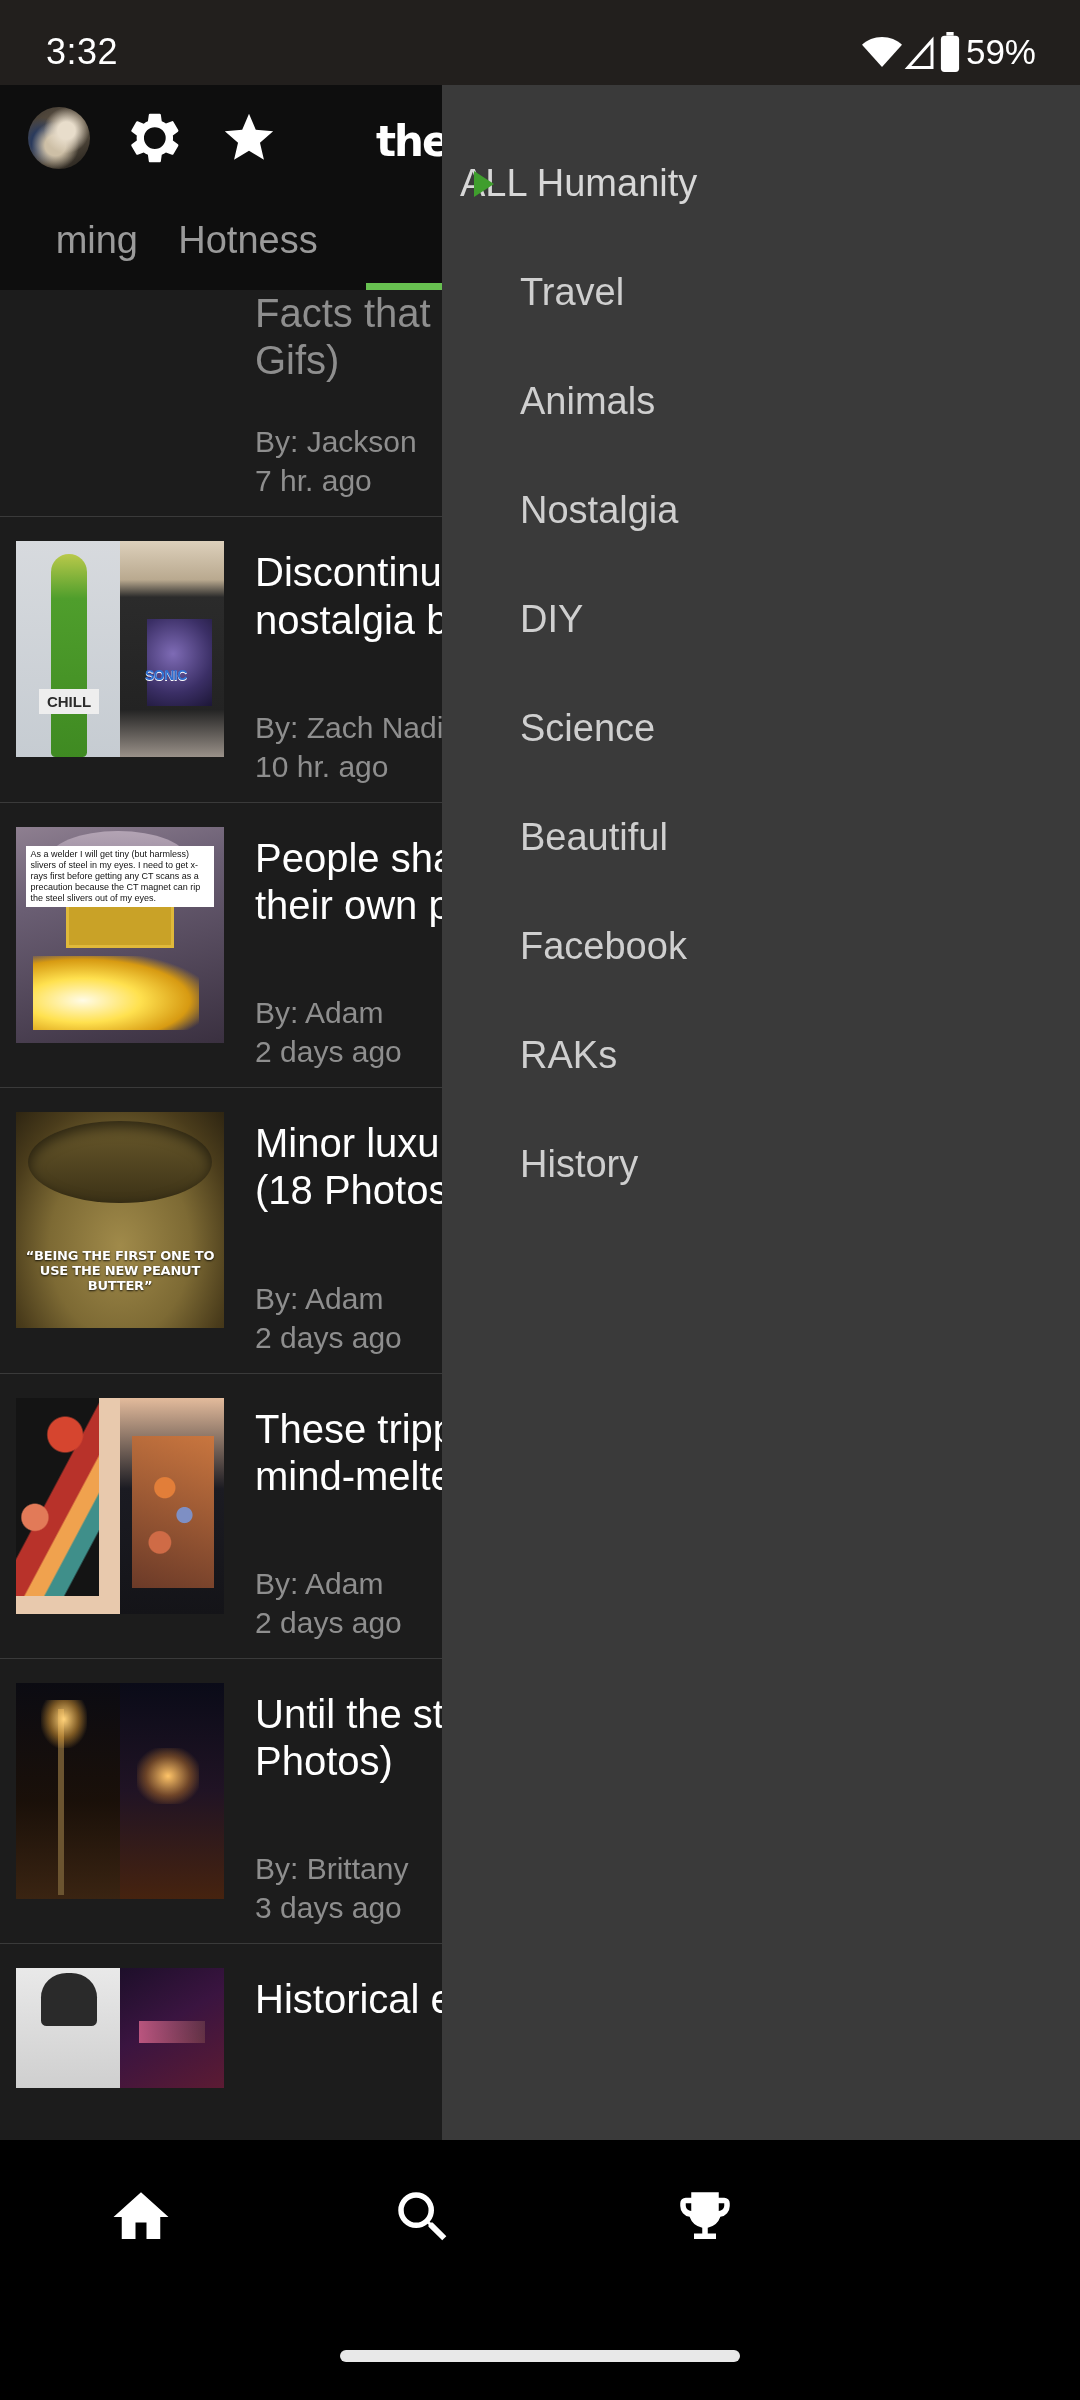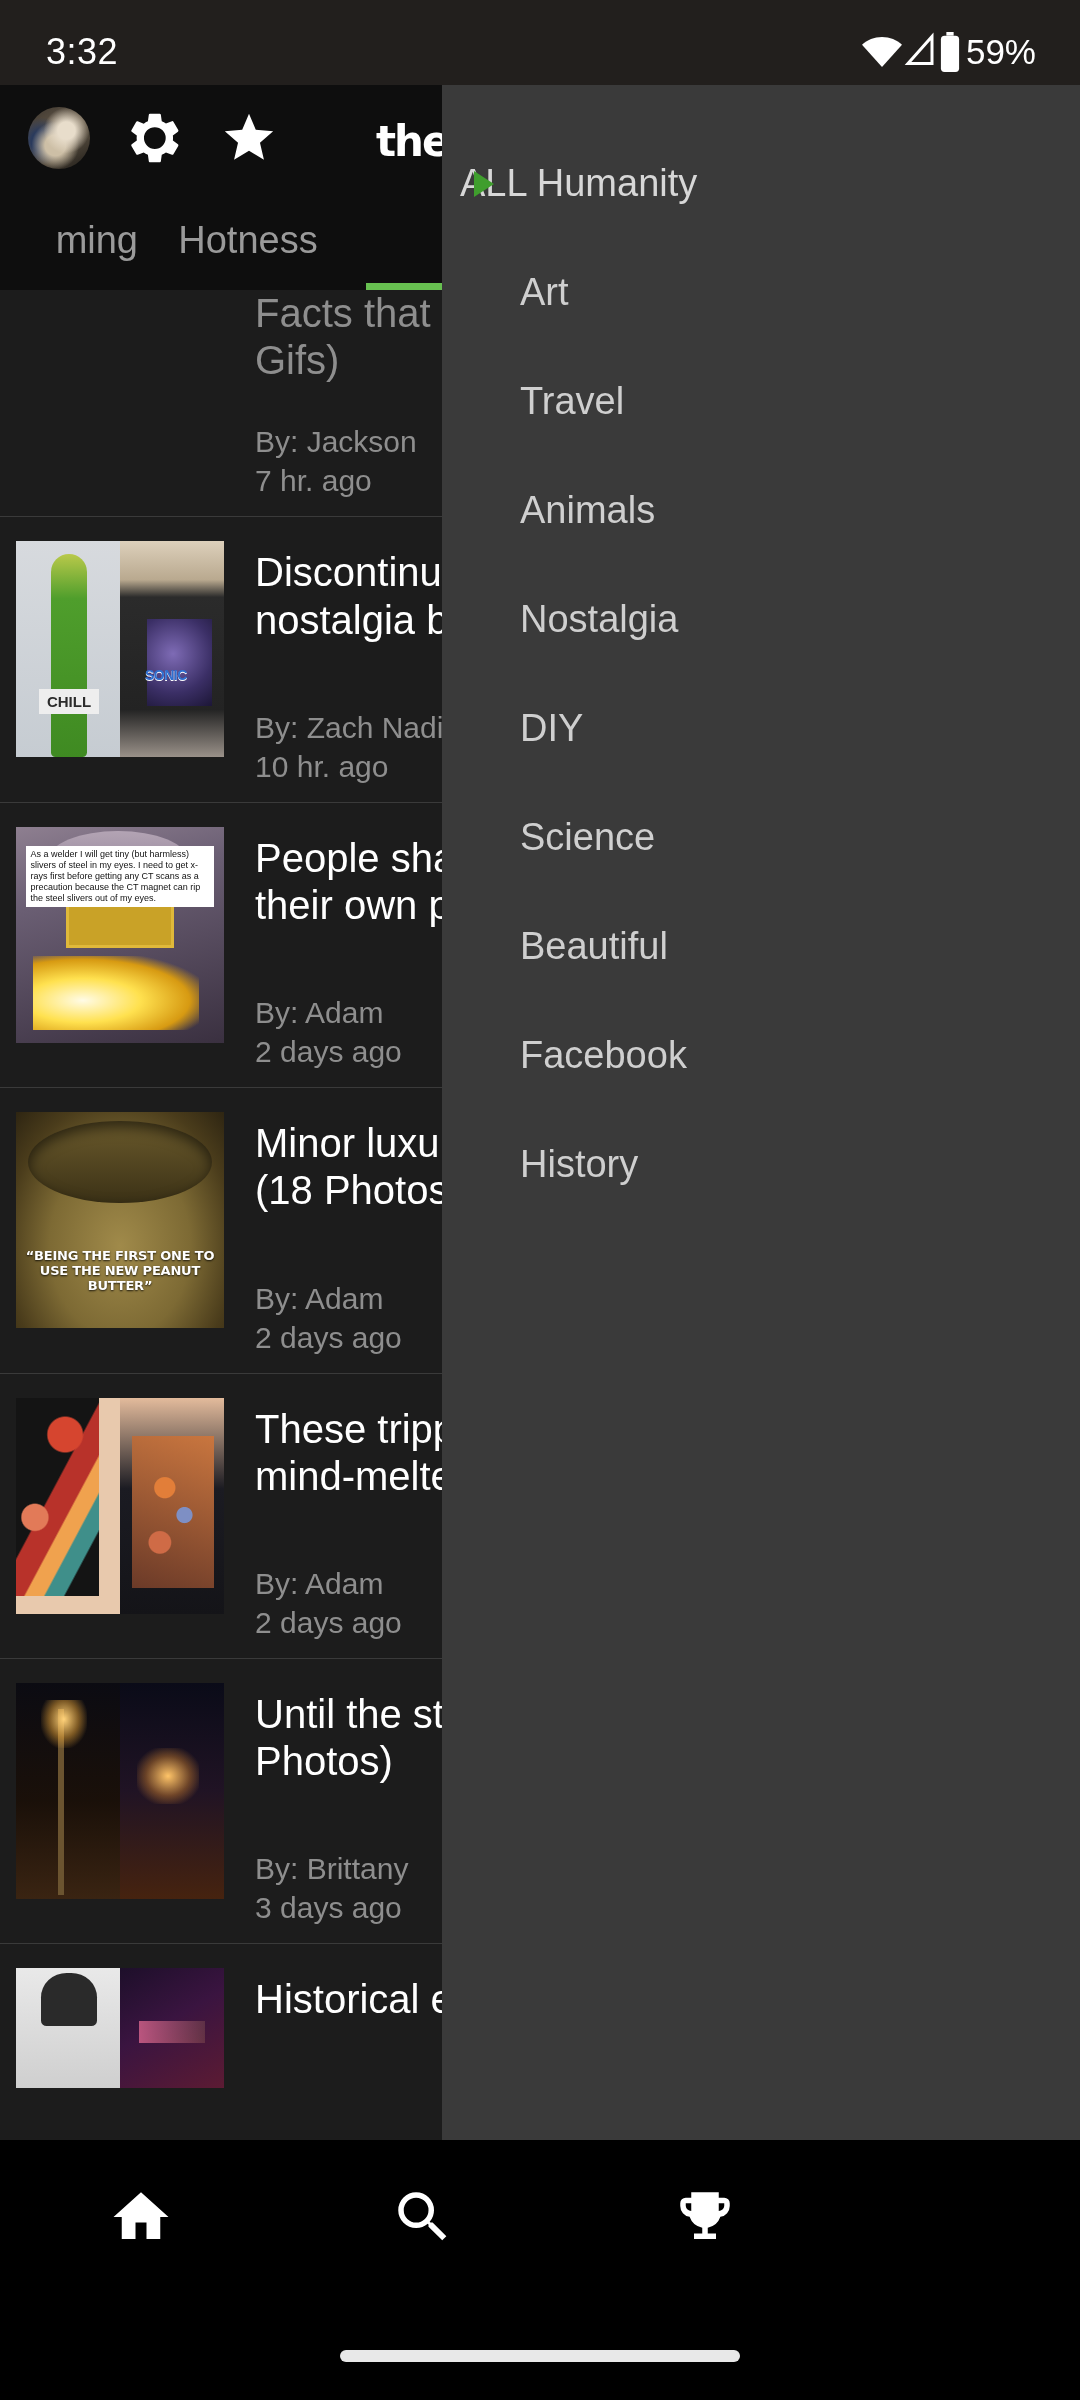--- a/index.html
+++ b/index.html
@@ -12,21 +12,21 @@
   #screen { position:relative; width:1080px; height:2400px; background:#161616; overflow:hidden; }
 
   
   #status-bar {
     position:absolute; top:0; left:0; width:1080px; height:103px;
     background:#221f1d; color:#fff;
     display:flex; align-items:center; justify-content:space-between;
     padding:0 44px 0 46px;
   }
   #status-time { font-size:36px; letter-spacing:.5px; }
-  #status-icons { display:flex; align-items:flex-start; }
+  #status-icons { display:flex; align-items:flex-end; }
   #status-icons svg { display:block; }
   #battery-pct { font-size:35px; margin-left:4px; }
 
   
   #app-bar {
     position:absolute; top:85px; left:0; width:1080px; height:105px;
     background:#0e0e0e;
     display:flex; align-items:center; padding-left:28px; gap:36px;
   }
   #avatar {
@@ -351,42 +351,42 @@
     </div>
 
   </div>
 
   <div id="drawer">
     <div class="drawer-item selected" style="margin-top:44px;padding-left:18px;">
       <span class="drawer-caret"></span>
       <span class="d-label">ALL Humanity</span>
     </div>
     <div class="drawer-item">
-      <span class="d-label">Art</span>
-    </div>
-    <div class="drawer-item">
       <span class="d-label">Travel</span>
     </div>
     <div class="drawer-item">
       <span class="d-label">Animals</span>
     </div>
     <div class="drawer-item">
       <span class="d-label">Nostalgia</span>
     </div>
     <div class="drawer-item">
       <span class="d-label">DIY</span>
     </div>
     <div class="drawer-item">
       <span class="d-label">Science</span>
     </div>
     <div class="drawer-item">
       <span class="d-label">Beautiful</span>
     </div>
     <div class="drawer-item">
       <span class="d-label">Facebook</span>
+    </div>
+    <div class="drawer-item">
+      <span class="d-label">RAKs</span>
     </div>
     <div class="drawer-item">
       <span class="d-label">History</span>
     </div>
   </div>
 
   <div id="bottom-nav">
     <div class="nav-item">
       <span>
         <svg viewBox="0 0 24 24">

